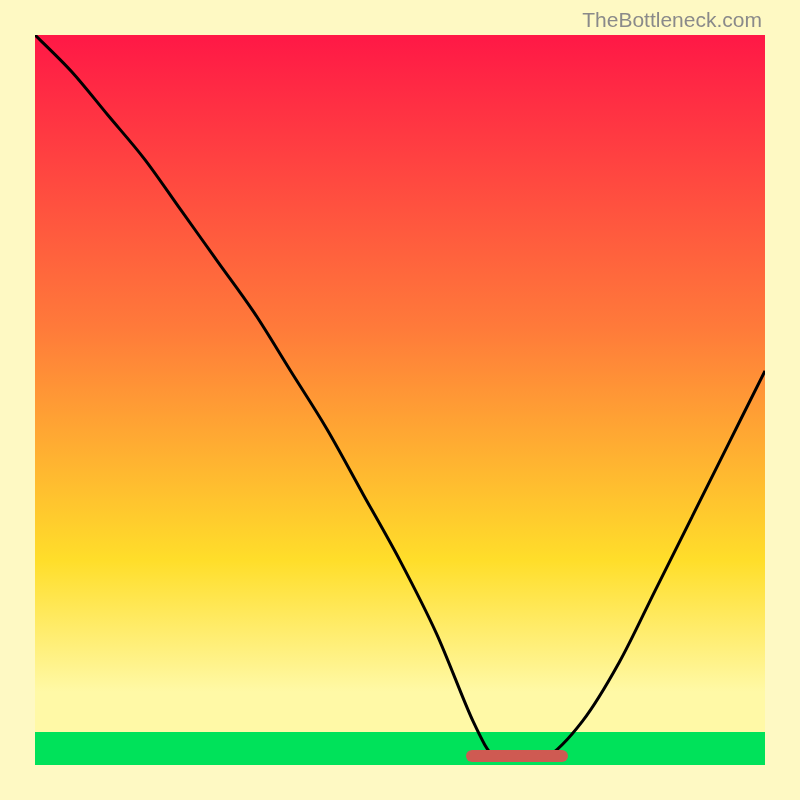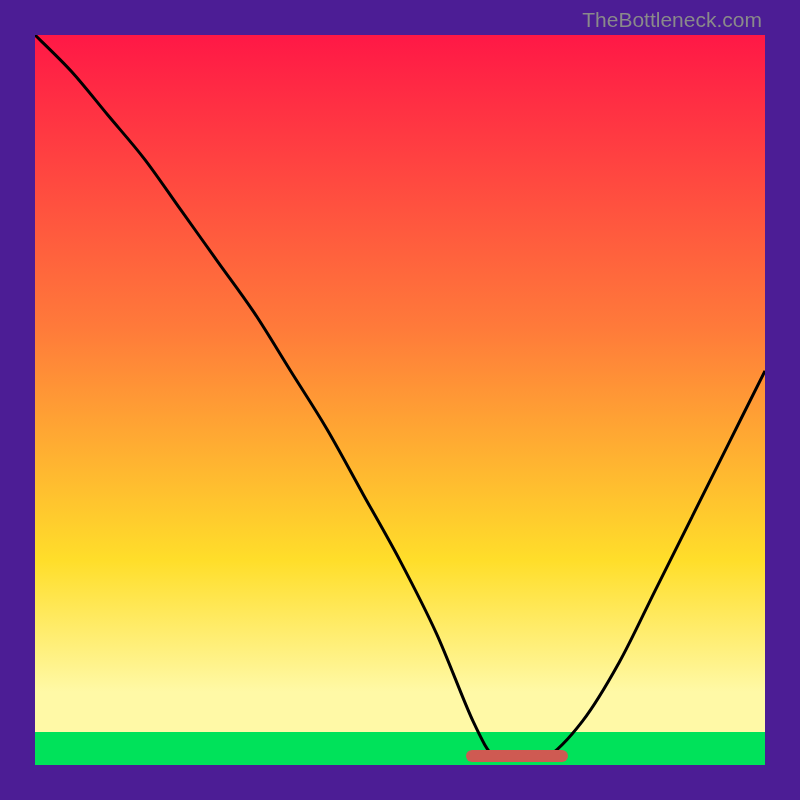--- a/index.html
+++ b/index.html
@@ -9,21 +9,21 @@
     height: 800px;
     background: #000;
     overflow: hidden;
   }
   .frame {
     position: absolute;
     left: 0;
     top: 0;
     width: 800px;
     height: 800px;
-    background: #4c1d95;
+    background: #fef9c3;
   }
   .plot {
     position: absolute;
     left: 35px;
     top: 35px;
     width: 730px;
     height: 730px;
     overflow: hidden;
   }
   .gradient {

